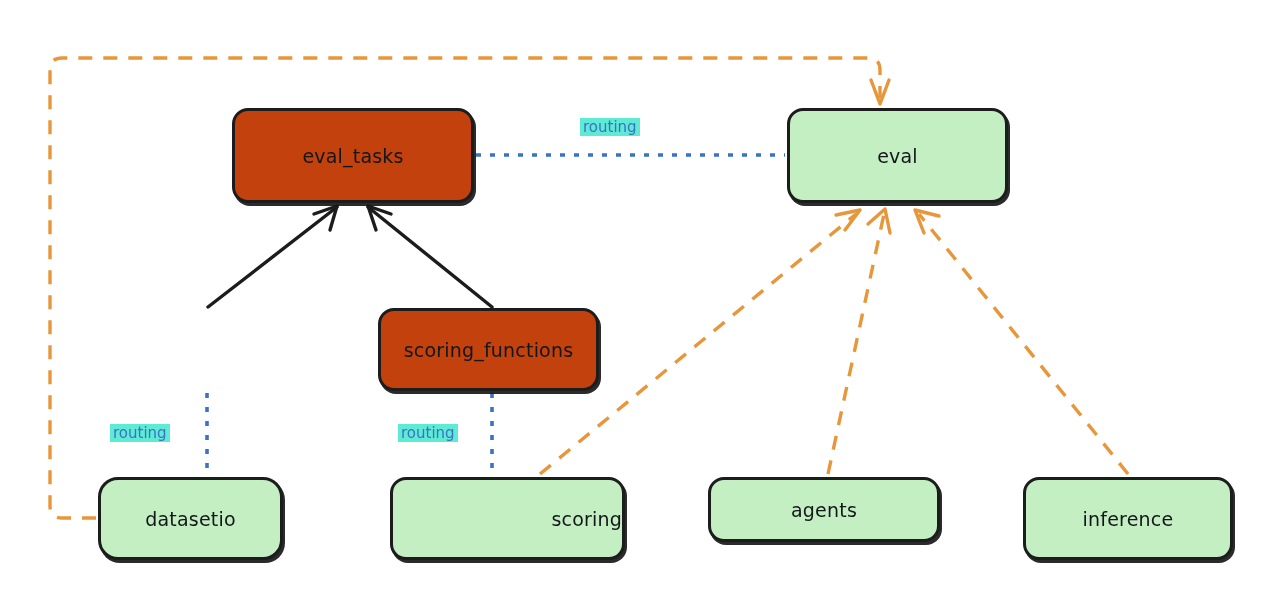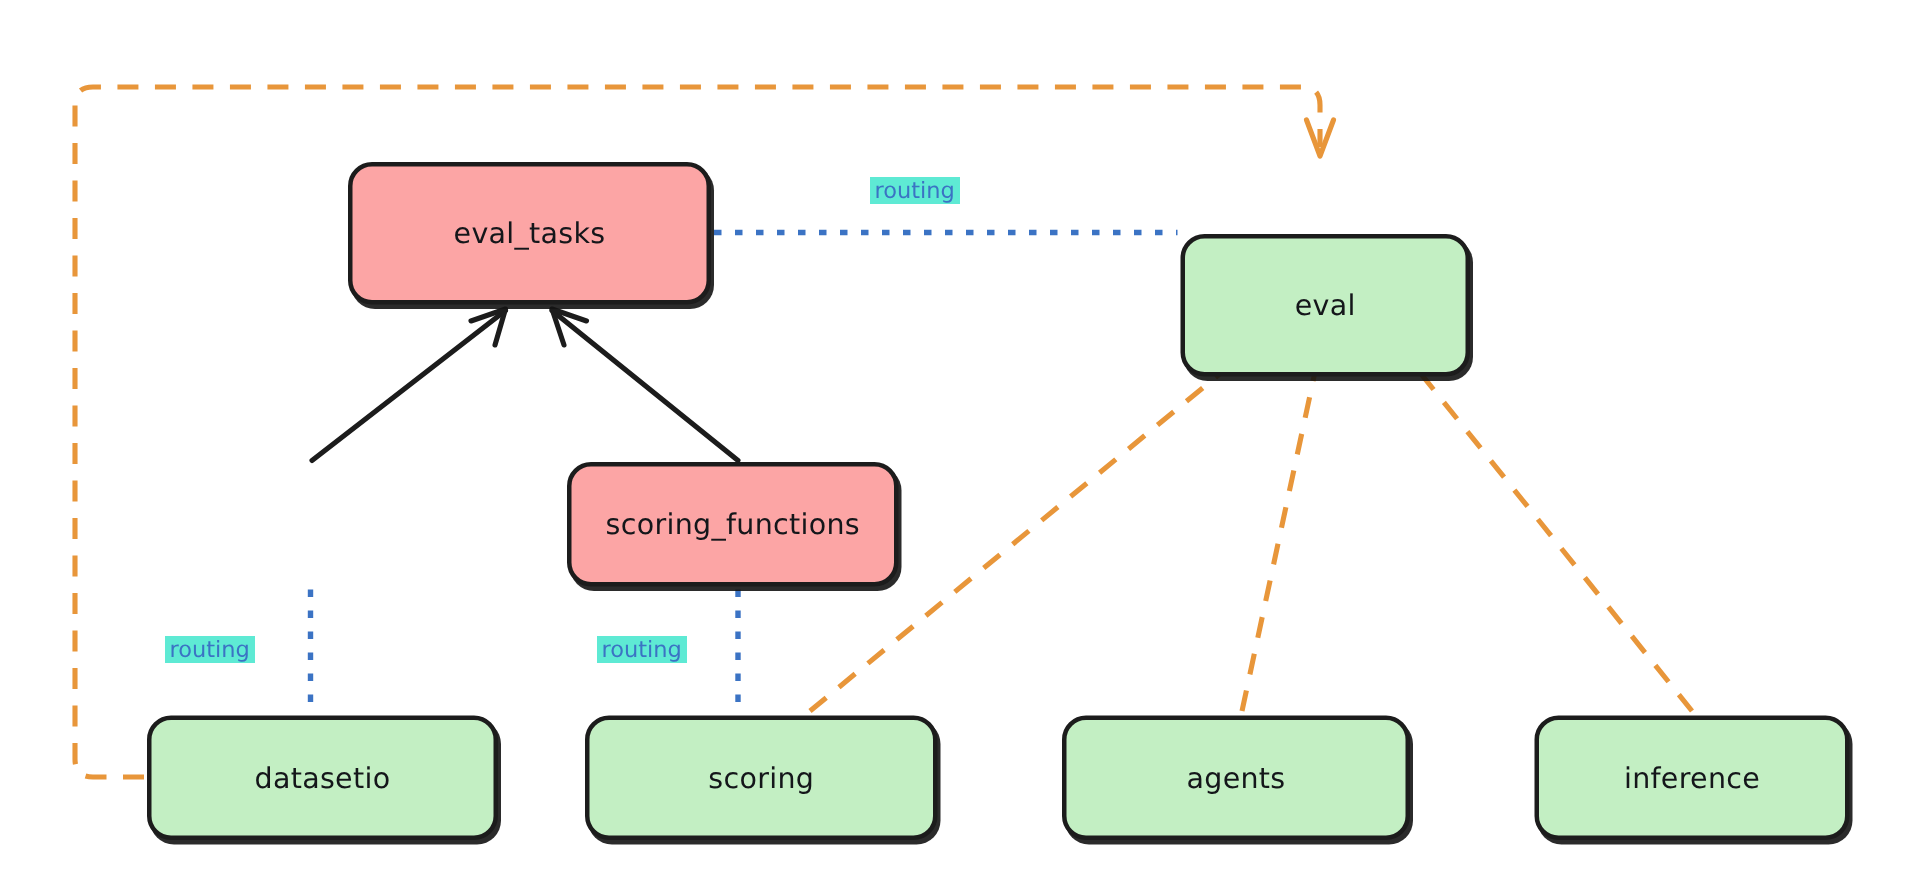--- a/index.html
+++ b/index.html
@@ -34,21 +34,21 @@
     justify-content: center;
     border: 3px solid #1c1c1c;
     border-radius: 16px;
     font-family: "DejaVu Sans", sans-serif;
     font-size: 19px;
     color: #14161a;
     letter-spacing: 0.2px;
     box-shadow: 2px 3px 0 rgba(20,20,20,0.9);
   }
   .node.api {
-    background: #fca5a5;
+    background: #c2410c;
   }
   .node.provider {
     background: #c3efc3;
   }
   .edge-label {
     position: absolute;
     font-family: "DejaVu Sans", sans-serif;
     font-size: 15px;
     color: #3b73c4;
     white-space: nowrap;
@@ -104,38 +104,38 @@
     <g>
       <path d="M 1128 474 L 919 214" fill="none" stroke="#e8963a" stroke-width="3.4" stroke-linecap="butt" stroke-dasharray="14 11"></path>
       <path d="M 915 210 L 924 233 M 915 210 L 939 216" fill="none" stroke="#e8963a" stroke-width="3.4" stroke-linecap="round" stroke-linejoin="round"></path>
     </g>
   </svg>
 
   <div class="node api" style="left:232px; top:108px; width:242px; height:95px;">
     <span>eval_tasks</span>
   </div>
 
-  <div class="node provider" style="left:787px; top:108px; width:193px; height:95px;margin-top:48px;">
+  <div class="node provider" style="left:787px; top:108px; width:221px; height:95px;">
     <span>eval</span>
   </div>
 
 
   <div class="node api" style="left:378px; top:308px; width:221px; height:83px;">
     <span>scoring_functions</span>
   </div>
 
-  <div class="node provider" style="left:98px; top:477px; width:234px; height:83px;">
+  <div class="node provider" style="left:98px; top:477px; width:185px; height:83px;border-radius:20px;">
     <span>datasetio</span>
   </div>
 
-  <div class="node provider" style="left:390px; top:477px; width:235px; height:83px;">
+  <div class="node provider" style="left:390px; top:477px; width:235px; height:83px;justify-content:flex-end;">
     <span>scoring</span>
   </div>
 
-  <div class="node provider" style="left:708px; top:477px; width:232px; height:83px;">
+  <div class="node provider" style="left:708px; top:477px; width:232px; height:65px;">
     <span>agents</span>
   </div>
 
   <div class="node provider" style="left:1023px; top:477px; width:210px; height:83px;">
     <span>inference</span>
   </div>
 
   <div class="edge-label" style="left:580px; top:118px;">routing</div>
 
   <div class="edge-label" style="left:110px; top:424px;">routing</div>

